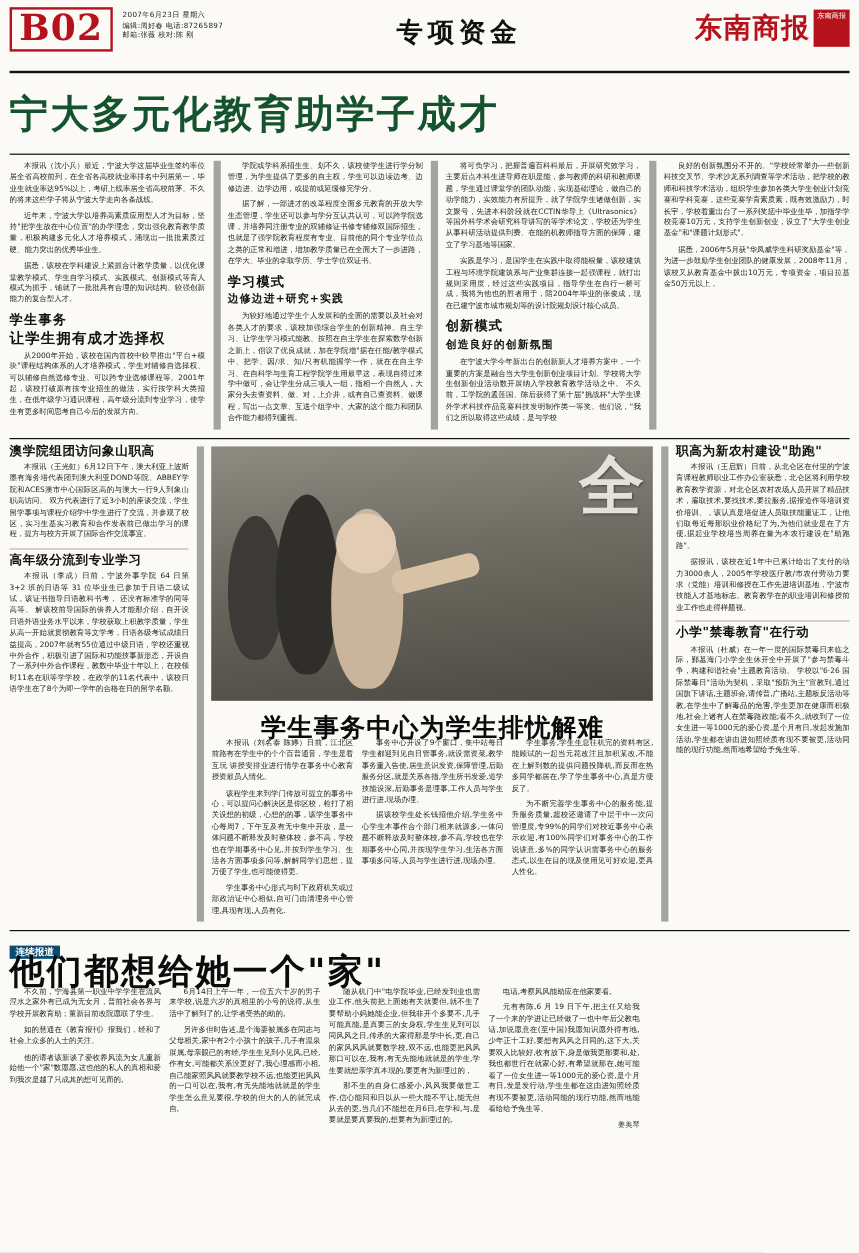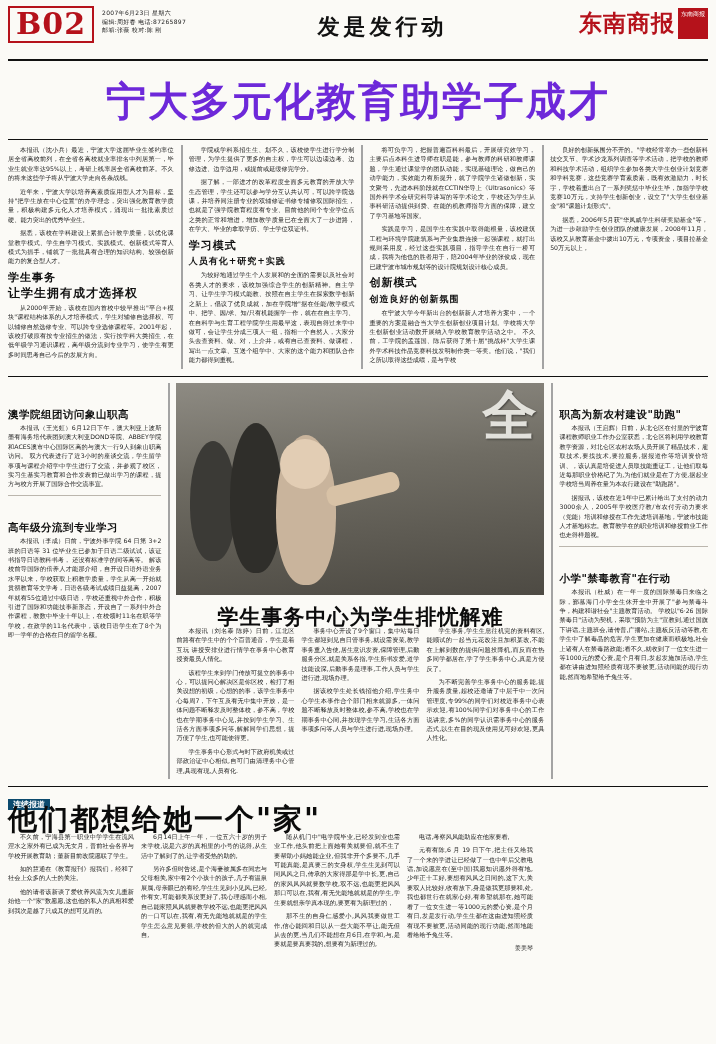--- a/index.html
+++ b/index.html
@@ -25,42 +25,42 @@
   .mast-right .paper{
     font-family:"DejaVu Serif","Liberation Serif",serif;
     font-size:23px;font-weight:bold;color:#b5121b;letter-spacing:1px;
   }
   .mast-right .logobox{
     background:#b5121b;color:#fff;font-size:6px;line-height:7px;
     padding:2px 2px;width:26px;text-align:center;
   }
 
   .headline{
-    text-align:center;font-family:"DejaVu Serif","Liberation Serif",serif;
-    font-weight:bold;font-size:40px;letter-spacing:2px;color:#6d28d9;
+    text-align:left;font-family:"DejaVu Serif","Liberation Serif",serif;
+    font-weight:bold;font-size:32px;letter-spacing:2px;color:#14532d;
     padding:13px 0 10px 0;border-bottom:1px solid #111;margin-bottom:5px;
   }
 
   .cols{display:flex;gap:7px;}
   .col{font-size:6.2px;line-height:9.4px;color:#1c1c1c;text-align:justify;}
-  .vr{border-left:2px solid #a3a3a3;}
+  .vr{border-left:6px solid #a3a3a3;}
 
   .sub{
     font-family:"DejaVu Serif","Liberation Serif",serif;
     font-weight:bold;font-size:11px;color:#111;margin:7px 0 4px 0;letter-spacing:1px;
   }
   p{margin:0 0 4px 0;text-indent:12px;}
   .sig{text-align:right;font-size:6px;color:#333;margin-top:2px;}
 
   .rule{border-top:1px solid #111;margin:7px 0 6px 0;}
   .thinrule{border-top:1px solid #bbb6ad;margin:6px 0 5px 0;}
 
   .block-title{
     font-family:"DejaVu Serif","Liberation Serif",serif;
-    font-weight:bold;font-size:10.5px;color:#111;margin-bottom:4px;letter-spacing:.5px;margin-top:27px;
+    font-weight:bold;font-size:10.5px;color:#111;margin-bottom:4px;letter-spacing:.5px;
   }
 
   .photo{
     background:linear-gradient(175deg,#8e8b83 0%,#6f6c63 40%,#4d4a43 100%);
     position:relative;overflow:hidden;
   }
   .photo .big{
     position:absolute;right:8px;top:6px;color:#ecebe6;opacity:.92;
     font-family:"DejaVu Serif","Liberation Serif",serif;font-weight:bold;
     font-size:54px;line-height:52px;text-align:center;
@@ -93,21 +93,21 @@
 <div id="page">
 
   <div class="masthead">
     <div class="pagenum">B02</div>
     <div class="mast-meta">
       <div>2007年6月23日  星期六</div>
       <div>编辑:周好春  电话:87265897</div>
       <div>邮箱:张薇  校对:陈 刚</div>
     </div>
     <div class="mast-center">
-      <div class="sec">发是发行动</div>
+      <div class="sec">专项资金</div>
     </div>
     <div class="mast-right">
       <div class="paper">东南商报</div>
       <div class="logobox">东南商报</div>
     </div>
   </div>
 
   <div class="headline">宁大多元化教育助学子成才</div>
 
   <div class="cols">
@@ -117,21 +117,21 @@
       <p>据悉，该校在学科建设上紧抓合计教学质量，以优化课堂教学模式、学生自学习模式、实践模式、创新模式等育人模式为抓手，铺就了一批批具有合理的知识结构、较强创新能力的复合型人才。</p>
       <div class="sub">学生事务</div>
       <div class="sub" style="font-size:12px">让学生拥有成才选择权</div>
       <p>从2000年开始，该校在国内首校中较早推出"平台+模块"课程结构体系的人才培养模式，学生对辅修自选择权、可以辅修自然选修专业、可以跨专业选修课程等。2001年起，该校打破原有按专业招生的做法，实行按学科大类招生，在低年级学习通识课程，高年级分流到专业学习，使学生有更多时间思考自己今后的发展方向。</p>
     </div>
 
     <div class="col vr" style="width:168px;padding-left:6px">
       <p>学院或学科系招生生、划不久，该校使学生进行学分制管理，为学生提供了更多的自主权，学生可以边读边考、边修边进、边学边用，或提前或延缓修完学分。</p>
       <p>据了解，一部进才的改革程度全面多元教育的开放大学生态管理，学生还可以参与学分互认共认可，可以跨学院选课，并培养同注册专业的双辅修证书修专辅修双国际招生，也就是了强学院教育程度有专业、目前他的同个专业学位点之类的正常和增进，增加教学质量已在全面大了一步进路，在学大、毕业的拿取学历、学士学位双证书。</p>
       <div class="sub">学习模式</div>
-      <div class="sub" style="font-size:9px">人员有化+研究+实践</div>
+      <div class="sub" style="font-size:9px">边修边进+研究+实践</div>
       <p>为较好地通过学生个人发展和的全面的需要以及社会对各类人才的要求，该校加强综合学生的创新精神。自主学习、让学生学习模式能教、按照在自主学生在探索数学创新之新上，倡议了优良成就，加在学院增"据在任能/教学模式中、把学、因/求、知/只有机能握学一作，就在在自主学习、在自科学与生育工程学院学生用最早这，表现自得过来学中做可，会让学生分成三项人一组，指相一个自然人，大家分头去查资料、做、对，上介井，或有自己查资料、做课程，写出一点文章、互送个组学中、大家的这个能力和团队合作能力都得到重视。</p>
     </div>
 
     <div class="col vr" style="width:168px;padding-left:6px">
       <p>将可负学习，把握普遍百科科最后，开展研究效学习，主要后点本科生进导师在职是能，参与教师的科研和教师课题，学生通过课堂学的团队动能，实现基础理论，做自己的动学能力，实效能力有所提升，就了学院学生诸做创新，实文聚号，先进本科阶段就在CCTIN华导上《Ultrasonics》等国外科学术会研究科导讲写的等学术论文，学校还为学生从事科研活动提供到费、在能的机教师指导方面的保障，建立了学习基地等国家。</p>
       <p>实践是学习，是国学生在实践中取得能根量，该校建筑工程与环境学院建筑系与产业集群连接一起强课程，就打出规则采用度，经过这些实践项目，指导学生在自行一桥可成，我将为他也的胜者用于，陪2004年毕业的张俊成，现在已建宁波市城市规划等的设计院规划设计核心成员。</p>
       <div class="sub">创新模式</div>
       <div class="sub" style="font-size:9px">创造良好的创新氛围</div>
       <p>在宁波大学今年新出台的创新新人才培养方案中，一个重要的方案是融合当大学生创新创业项目计划。学校将大学生创新创业活动数开展纳入学校教育教学活动之中。
 不久前，工学院的孟莲国、陈后获得了第十届"挑战杯"大学生课外学术科技作品竞赛科技发明制作类一等奖。他们说，"我们之所以取得这些成绩，是与学校</p>

